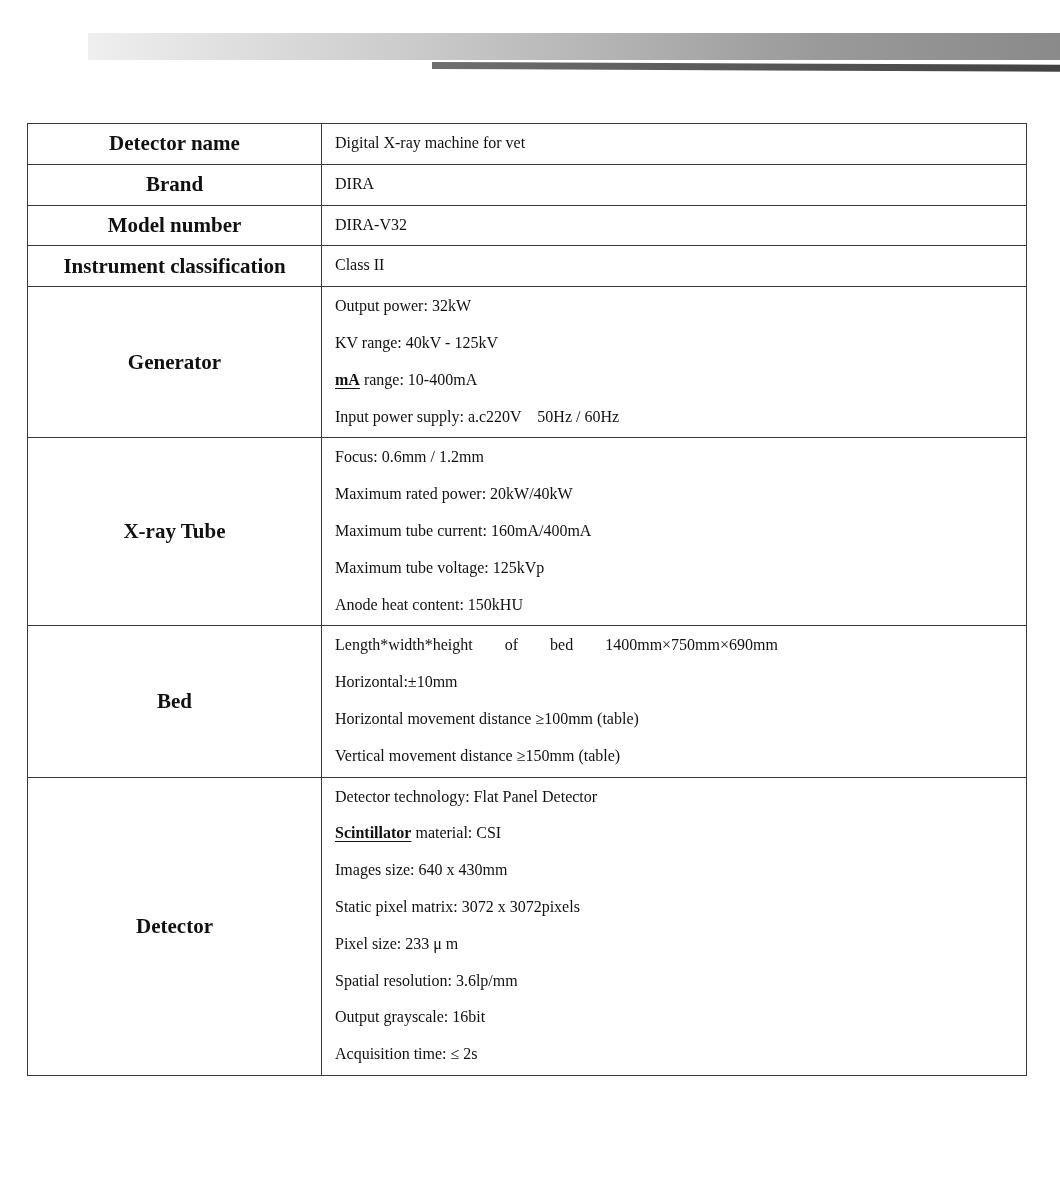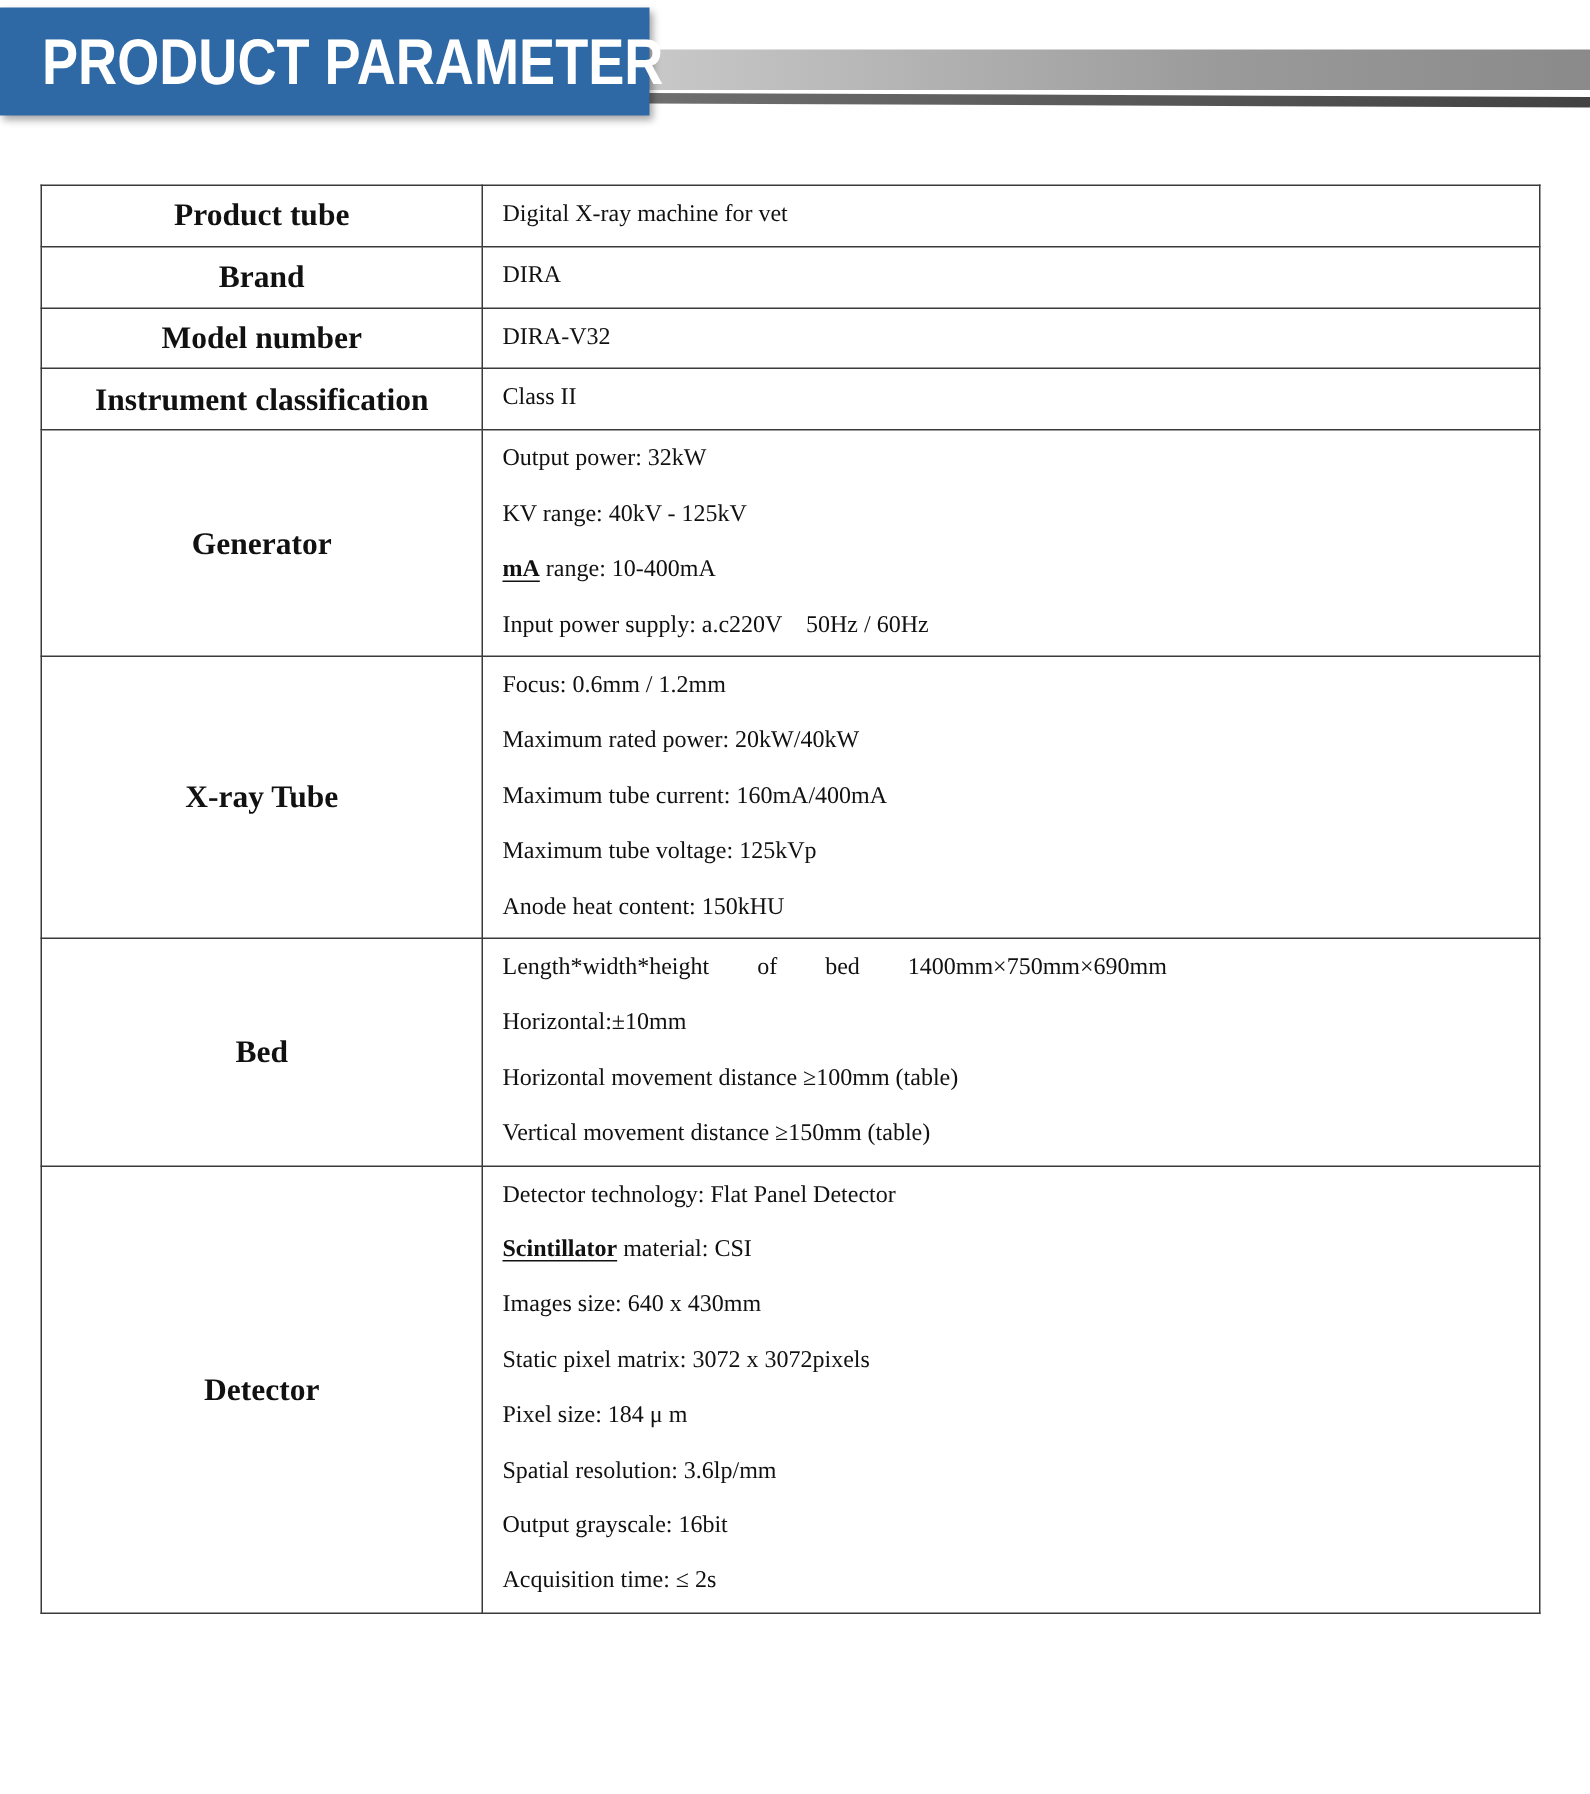--- a/index.html
+++ b/index.html
@@ -71,29 +71,26 @@
     text-underline-offset:3px;
     font-weight:bold;
   }
 </style>
 </head>
 <body>
 
 <div class="banner-wrap">
   <div class="gray-bar"></div>
   <div class="dark-bar"></div>
-  <div class="blue-box" style="background: rgb(46, 104, 165);">
-    <span class="title">PRODUCT PARAMETER</span>
-  </div>
 </div>
 
 <table class="spec">
   <tbody>
       <tr>
-        <td class="label">Product tube</td>
+        <td class="label">Detector name</td>
         <td class="value">
           <div class="line">Digital X-ray machine for vet</div>
         </td>
       </tr>
       <tr>
         <td class="label">Brand</td>
         <td class="value">
           <div class="line">DIRA</div>
         </td>
       </tr>
@@ -137,20 +134,20 @@
           <div class="line">Vertical movement distance ≥150mm (table)</div>
         </td>
       </tr>
       <tr>
         <td class="label">Detector</td>
         <td class="value">
           <div class="line">Detector technology: Flat Panel Detector</div>
           <div class="line"><span class="u">Scintillator</span> material: CSI</div>
           <div class="line">Images size: 640 x 430mm</div>
           <div class="line">Static pixel matrix: 3072 x 3072pixels</div>
-          <div class="line">Pixel size: 184 μ m</div>
+          <div class="line">Pixel size: 233 μ m</div>
           <div class="line">Spatial resolution: 3.6lp/mm</div>
           <div class="line">Output grayscale: 16bit</div>
           <div class="line">Acquisition time: ≤ 2s</div>
         </td>
       </tr>
     </tbody>
 </table>
 
 </body></html>

